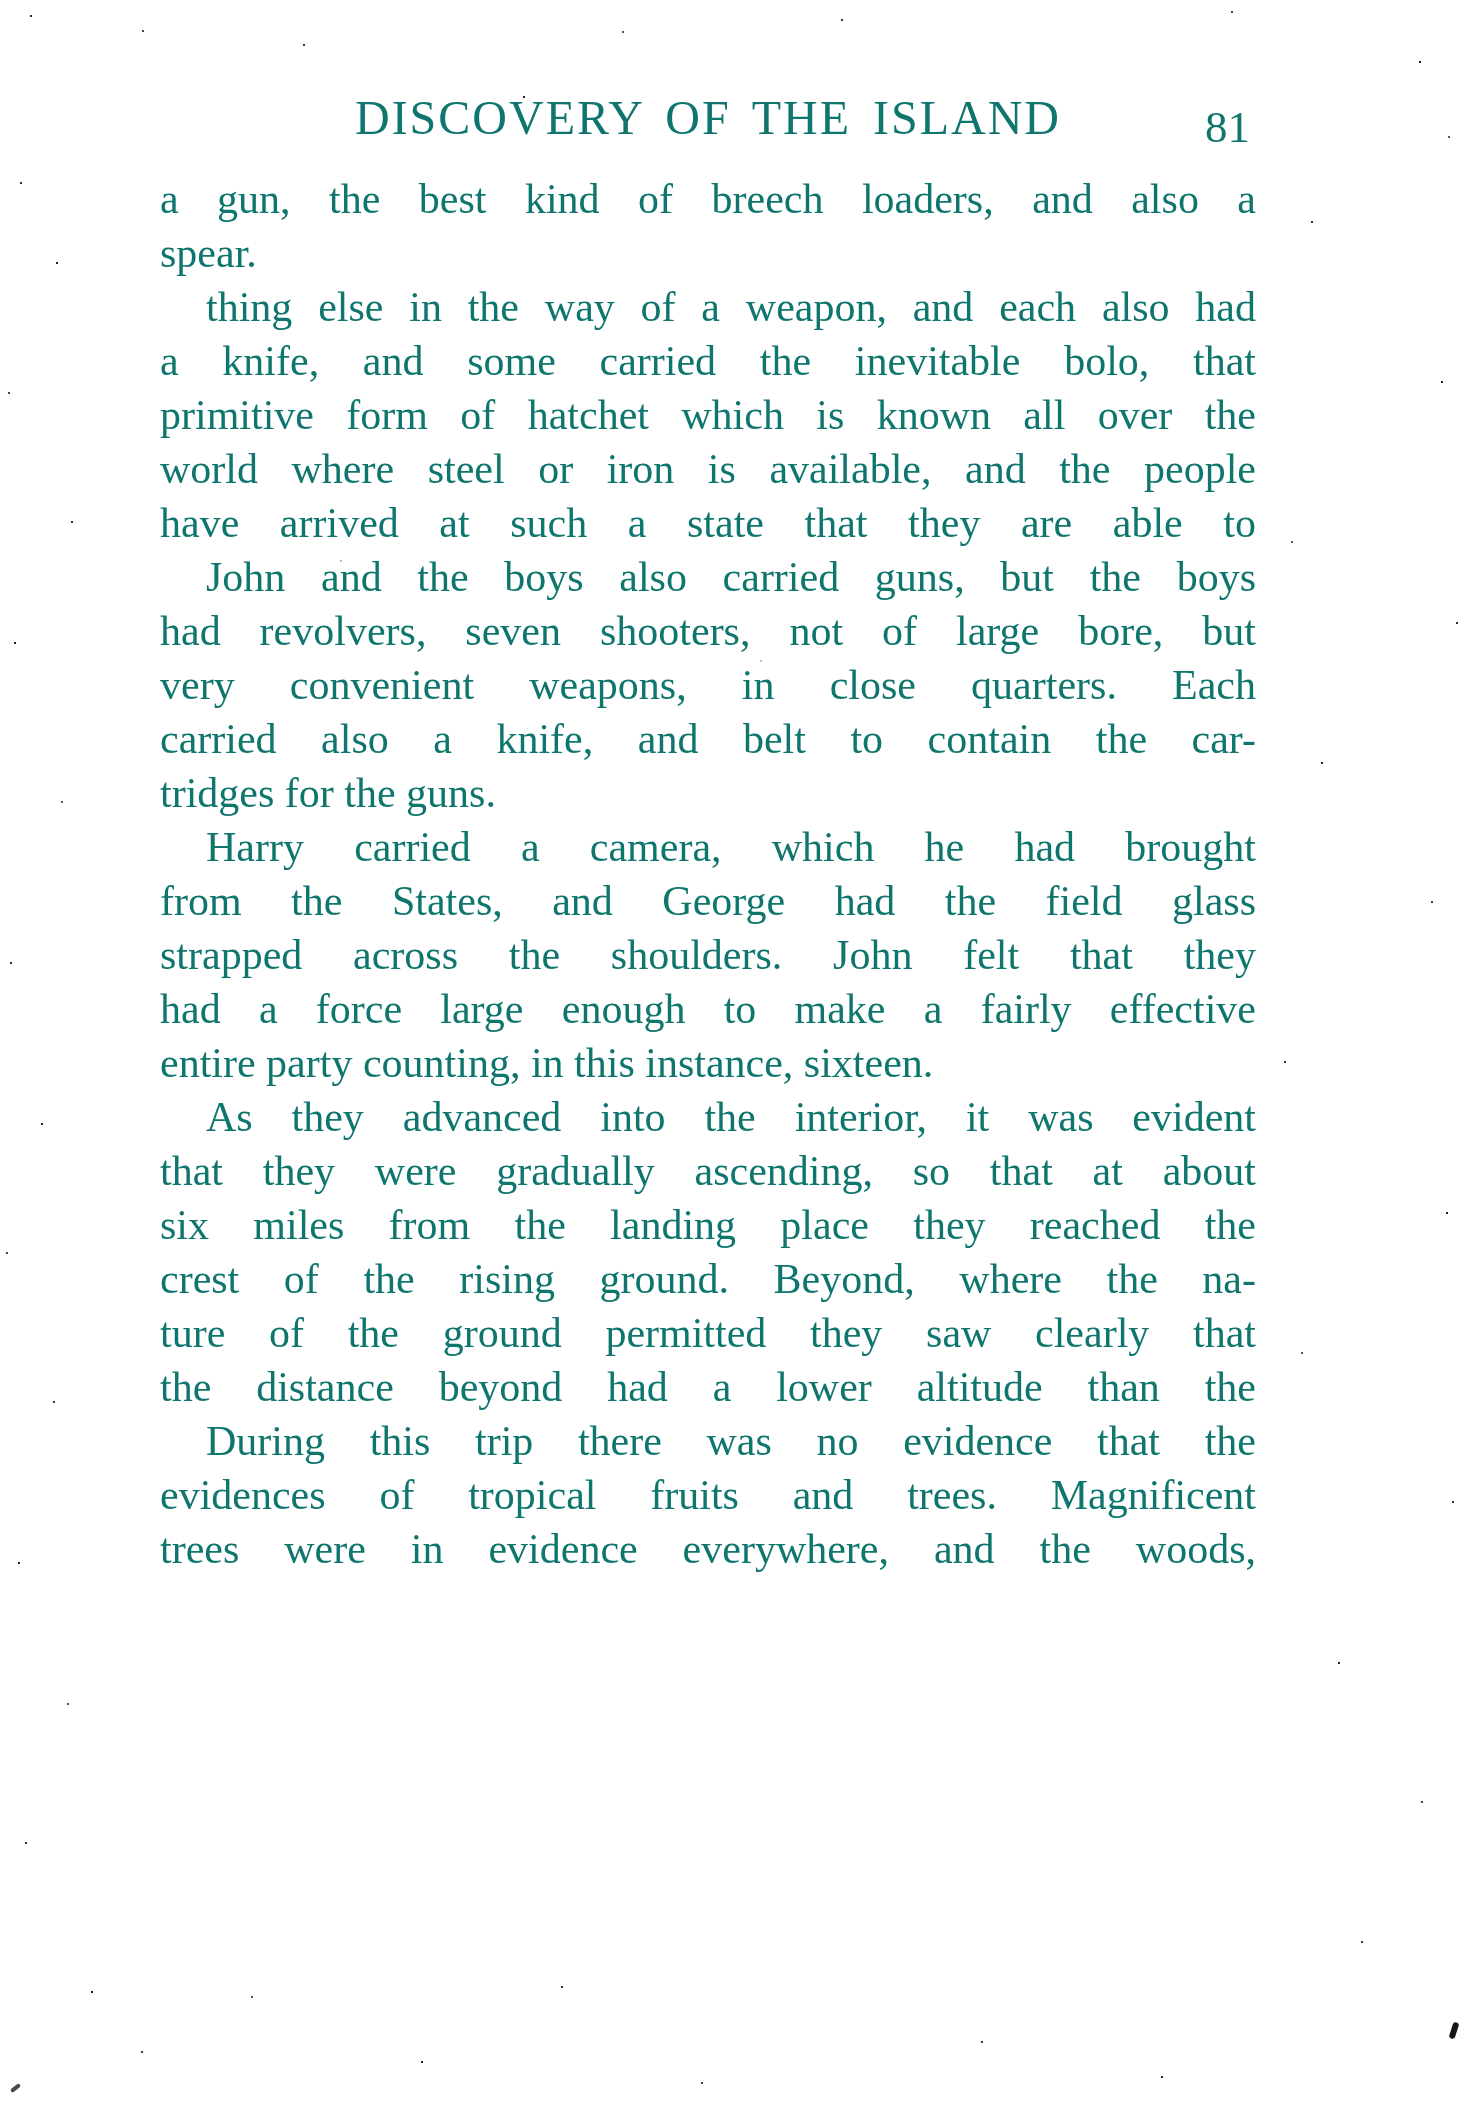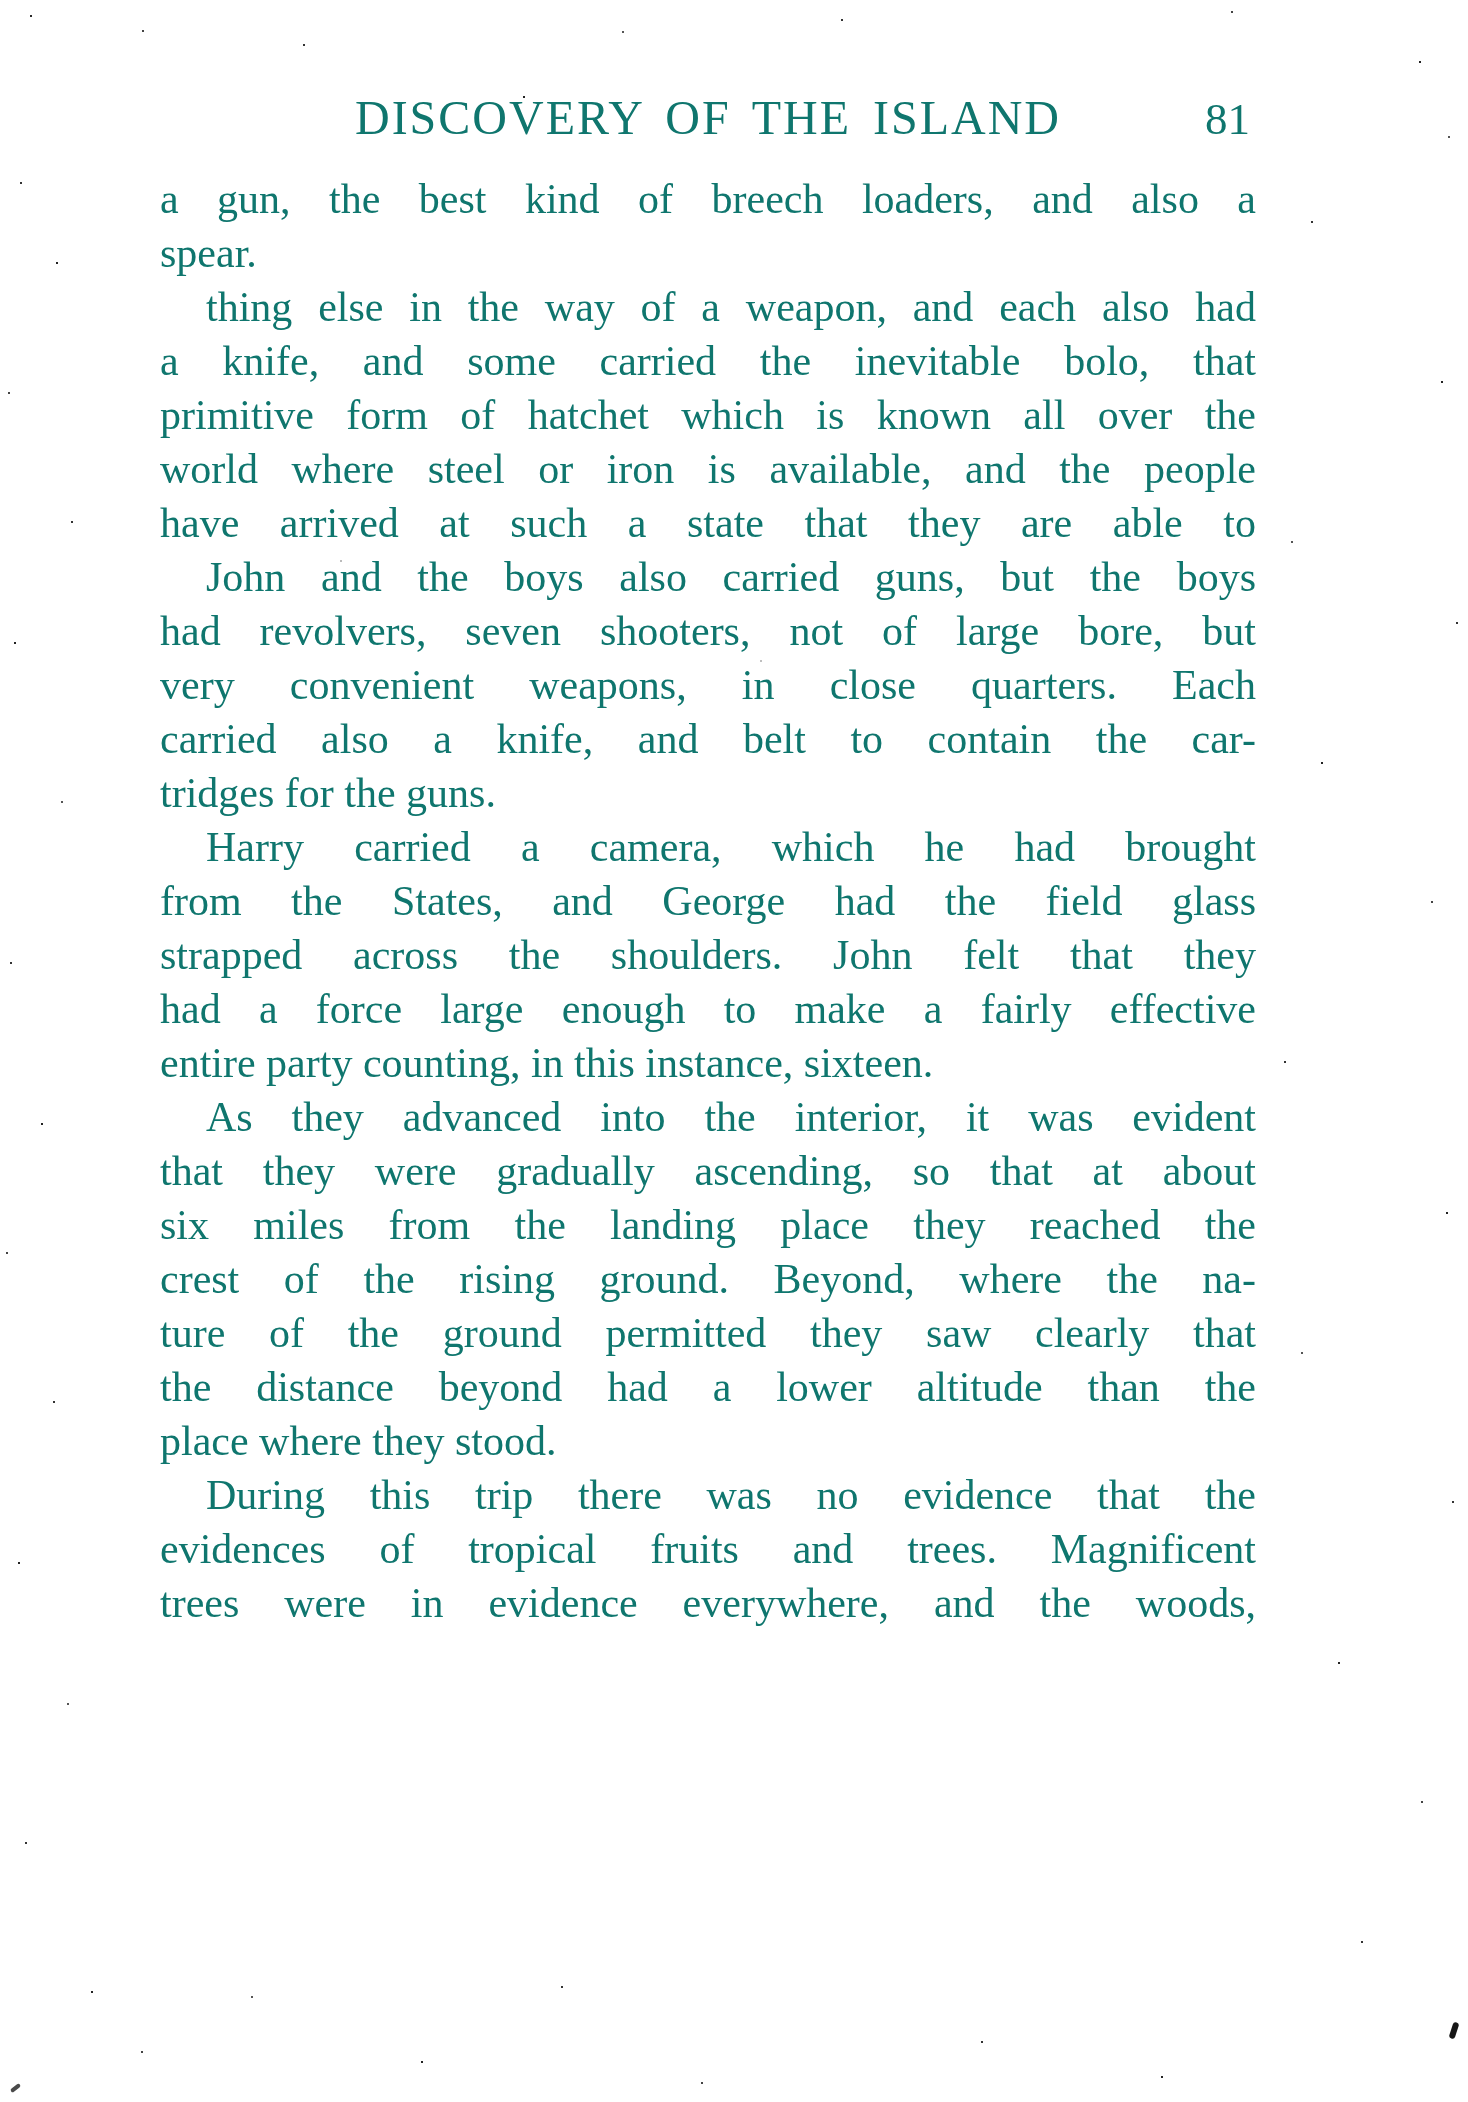--- a/index.html
+++ b/index.html
@@ -7,21 +7,21 @@
     position:relative;
     width:1468px;height:2102px;
     background:#ffffff;
     color:#0f766e;
     font-family:Liberation Serif, serif;
     overflow:hidden;
   }
   .content{position:absolute;left:160px;top:92px;width:1096px;}
   .header{position:relative;height:52px;text-align:center;line-height:52px;}
   .title{font-size:48px;letter-spacing:2px;word-spacing:8px;}
-  .page-num{position:absolute;right:6px;top:3px;font-size:45px;line-height:48px;}
+  .page-num{position:absolute;right:6px;top:11px;font-size:45px;line-height:48px;}
   .body{margin-top:28px;font-size:42px;line-height:54px;}
   .para{margin:0;}
   .line{
     text-align:justify;
     text-align-last:justify;
     text-justify:inter-word;
     white-space:nowrap;
   }
   .line{white-space:normal;}
   .line.last{text-align-last:left;}
@@ -91,21 +91,20 @@
           <div class="line">had a force large enough to make a fairly effective</div>
           <div class="line last">entire party counting, in this instance, sixteen.</div>
         </div>
         <div class="para indent">
           <div class="line">As they advanced into the interior, it was evident</div>
           <div class="line">that they were gradually ascending, so that at about</div>
           <div class="line">six miles from the landing place they reached the</div>
           <div class="line">crest of the rising ground.  Beyond, where the na-</div>
           <div class="line">ture of the ground permitted they saw clearly that</div>
           <div class="line">the distance beyond had a lower altitude than the</div>
-          <div class="line last">place where they stood.</div>
         </div>
         <div class="para indent">
           <div class="line">During this trip there was no evidence that the</div>
           <div class="line">evidences of tropical fruits and trees.  Magnificent</div>
           <div class="line">trees were in evidence everywhere, and the woods,</div>
         </div>
       </div>
   </div>
 </div>
 

